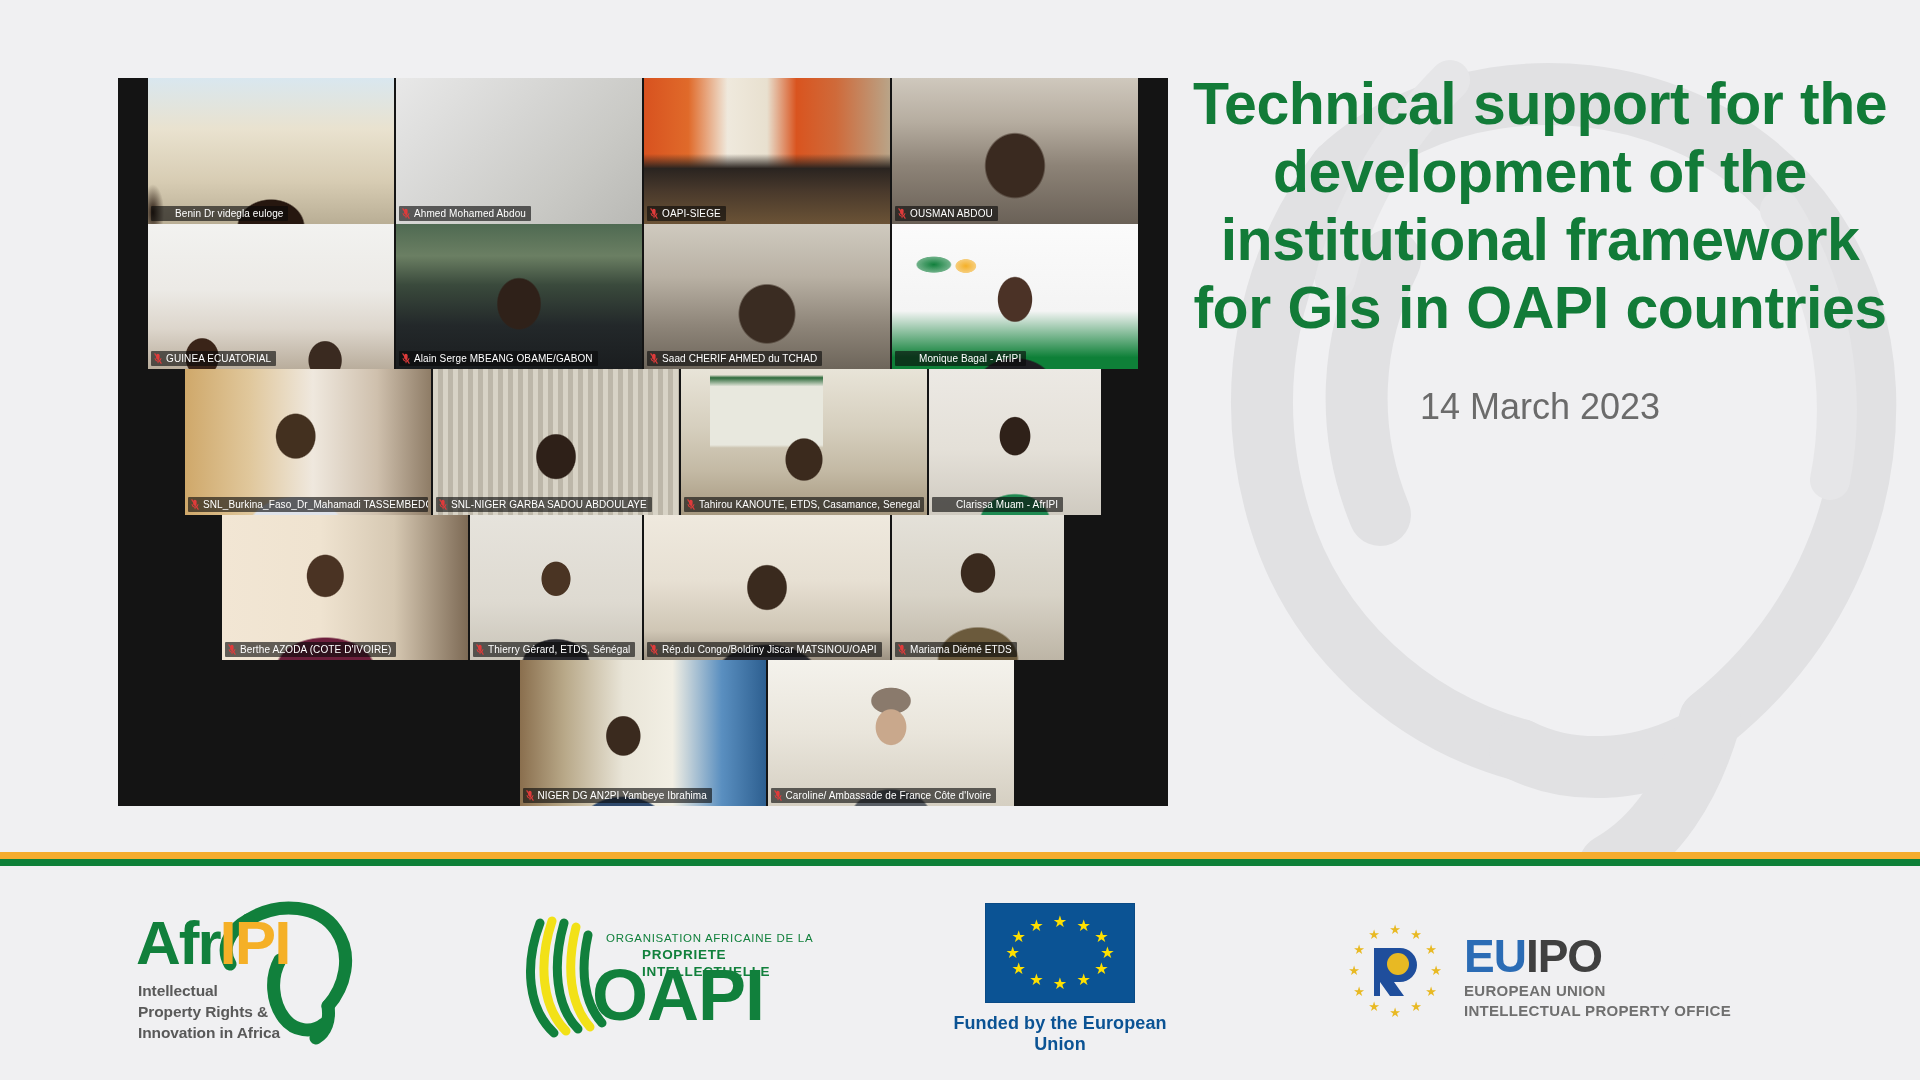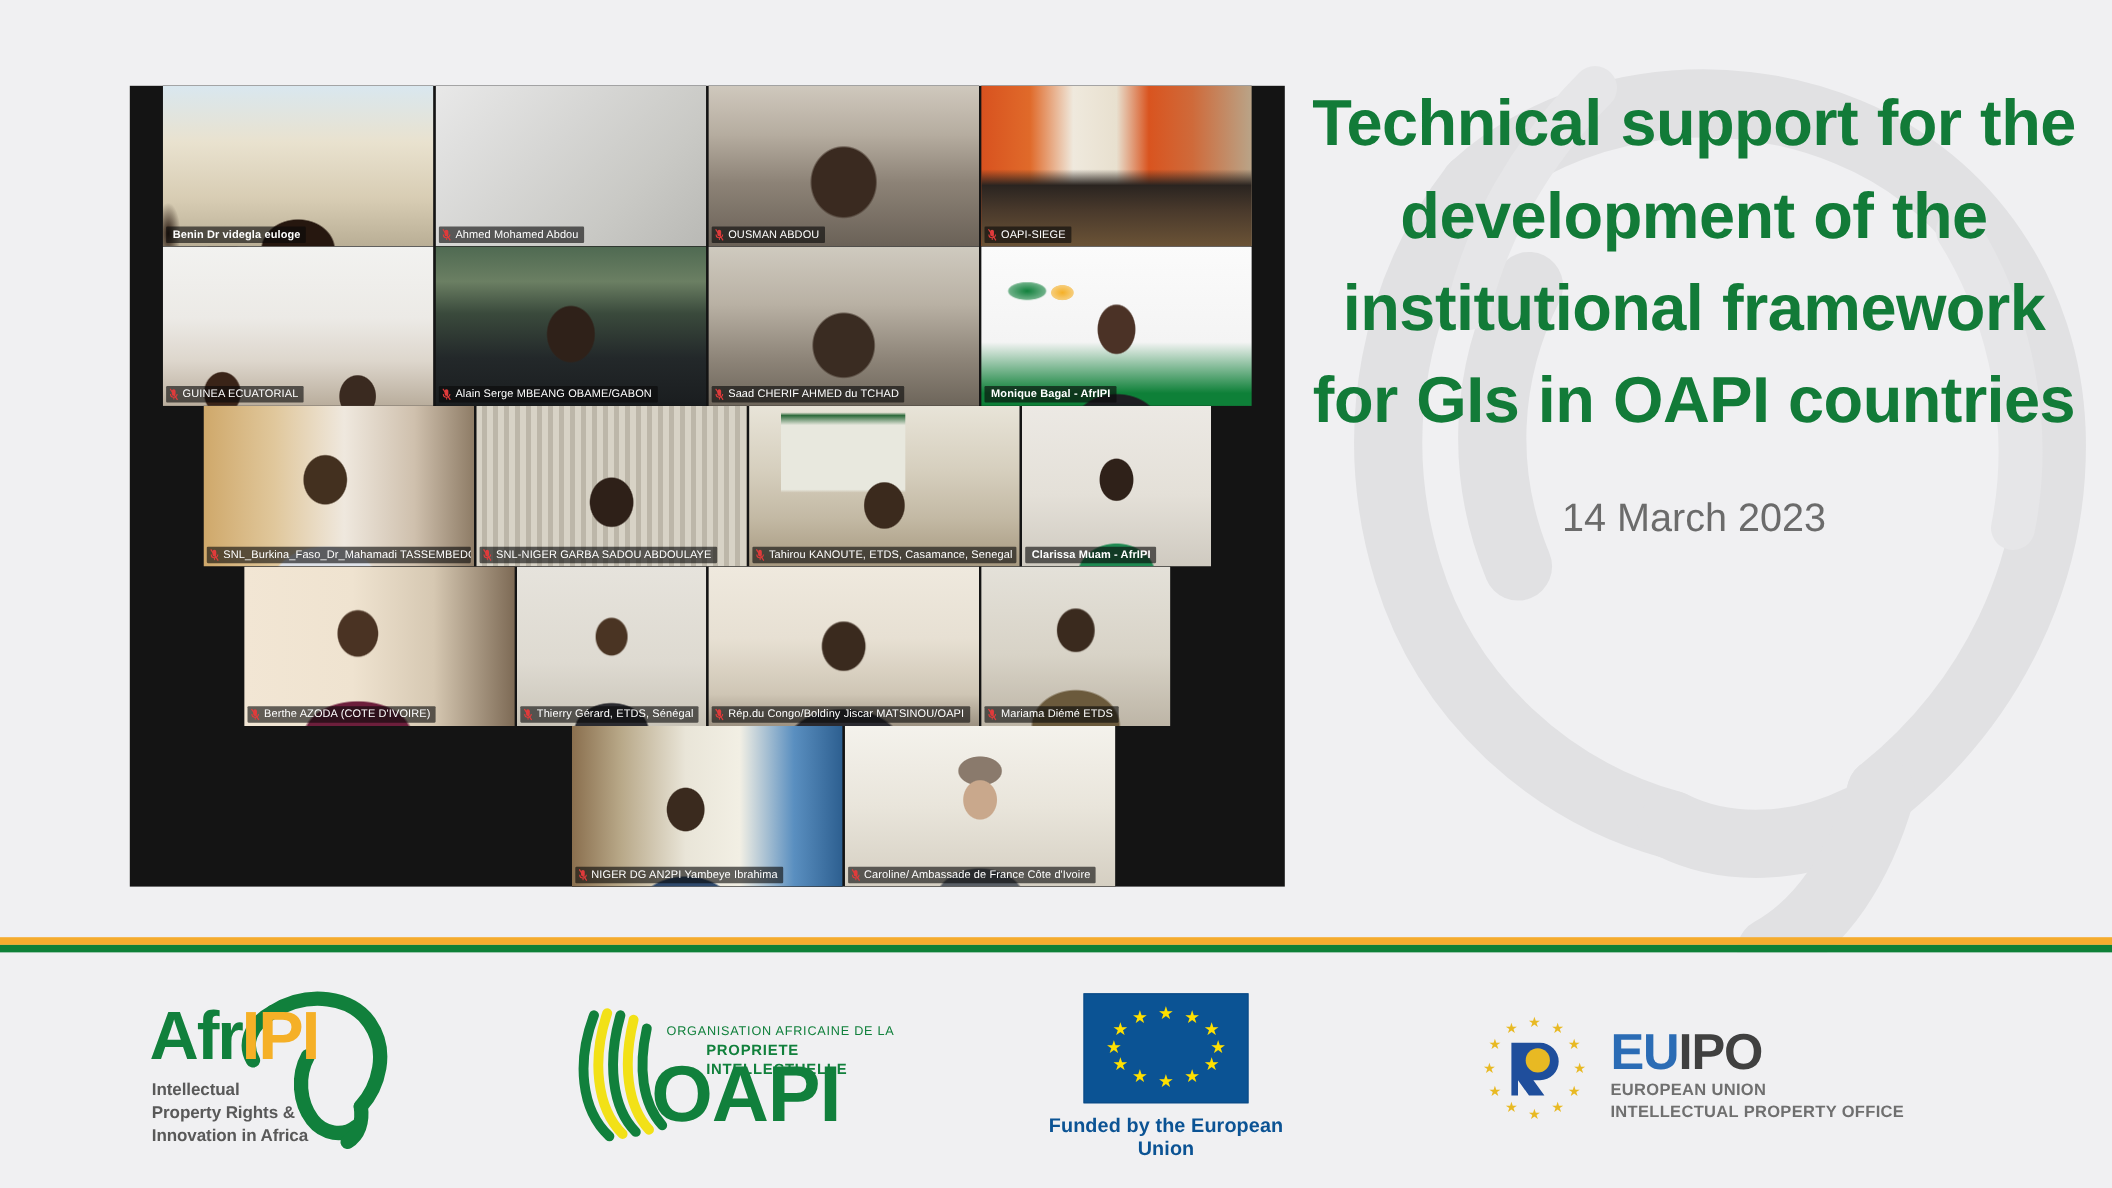--- a/index.html
+++ b/index.html
@@ -65,21 +65,21 @@
     background: rgba(10,10,10,0.62);
     color: #ffffff;
     font-size: 10px;
     line-height: 13px;
     white-space: nowrap;
     overflow: hidden;
     text-overflow: clip;
     border-radius: 1px;
     letter-spacing: 0.1px;
   }
-  .tile-label.noicon { padding-left: 6px; font-weight: bold; }
+  .tile-label.noicon { padding-left: 24px; }
   .mic-muted {
     flex: 0 0 auto;
     width: 8px; height: 11px;
     display: inline-block;
     position: relative;
   }
   .mic-muted svg { width: 8px; height: 11px; display: block; }
 
   
   .title-block {
@@ -87,21 +87,21 @@
     left: 1190px; top: 70px;
     width: 700px;
     z-index: 3;
     text-align: center;
   }
   .slide-title {
     color: #127b38;
     font-family: "Liberation Sans", sans-serif;
     font-weight: bold;
     font-size: 59px;
-    line-height: 84px;
+    line-height: 68px;
     letter-spacing: -0.5px;
     word-spacing: 1px;
   }
   .slide-date {
     margin-top: 44px;
     color: #6b6b6b;
     font-size: 36px;
     line-height: 42px;
     font-weight: normal;
   }
@@ -245,47 +245,47 @@
                 <rect x="2.2" y="0.8" width="3.4" height="6" rx="1.7" fill="#e03b3b"></rect>
                 <path d="M1 5.2 a3 3 0 0 0 6 0" stroke="#e03b3b" stroke-width="1" fill="none"></path>
                 <rect x="3.6" y="8" width="0.9" height="2.2" fill="#e03b3b"></rect>
                 <line x1="0.6" y1="0.4" x2="7.4" y2="10.6" stroke="#e03b3b" stroke-width="1.1"></line>
               </svg>
           </span>
           <span>Ahmed Mohamed Abdou</span>
         </div>
       </div>
       <div class="tile">
+        <div class="tile-img" style="background:linear-gradient(90deg,#d8521f 0%,#e06a2a 18%,#efe9dd 34%,#e8e0cf 50%,#d9541f 62%,#cf6a3a 78%,#b9a488 100%);"></div>
+        <div class="tile-img" style="background:linear-gradient(180deg,rgba(0,0,0,0) 52%,#2a2420 62%,#4a3a2c 78%,#6b5336 100%);"></div>
+        <div class="tile-label">
+          <span class="mic-muted">
+            <svg viewBox="0 0 8 11">
+                <rect x="2.2" y="0.8" width="3.4" height="6" rx="1.7" fill="#e03b3b"></rect>
+                <path d="M1 5.2 a3 3 0 0 0 6 0" stroke="#e03b3b" stroke-width="1" fill="none"></path>
+                <rect x="3.6" y="8" width="0.9" height="2.2" fill="#e03b3b"></rect>
+                <line x1="0.6" y1="0.4" x2="7.4" y2="10.6" stroke="#e03b3b" stroke-width="1.1"></line>
+              </svg>
+          </span>
+          <span>OAPI-SIEGE</span>
+        </div>
+      </div>
+      <div class="tile">
         <div class="tile-img" style="background:linear-gradient(180deg,#cfc8bd 0%,#b6ada0 30%,#8d8377 60%,#6a6157 100%);"></div>
         <div class="tile-img" style="background:radial-gradient(ellipse 48px 52px at 50% 60%, #3a2a20 0%, #3a2a20 60%, rgba(58,42,32,0) 64%),radial-gradient(ellipse 90px 48px at 50% 128%, #efefee 0%, #efefee 70%, rgba(239,239,238,0) 74%);"></div>
         <div class="tile-label">
           <span class="mic-muted">
             <svg viewBox="0 0 8 11">
                 <rect x="2.2" y="0.8" width="3.4" height="6" rx="1.7" fill="#e03b3b"></rect>
                 <path d="M1 5.2 a3 3 0 0 0 6 0" stroke="#e03b3b" stroke-width="1" fill="none"></path>
                 <rect x="3.6" y="8" width="0.9" height="2.2" fill="#e03b3b"></rect>
                 <line x1="0.6" y1="0.4" x2="7.4" y2="10.6" stroke="#e03b3b" stroke-width="1.1"></line>
               </svg>
           </span>
           <span>OUSMAN ABDOU</span>
-        </div>
-      </div>
-      <div class="tile">
-        <div class="tile-img" style="background:linear-gradient(90deg,#d8521f 0%,#e06a2a 18%,#efe9dd 34%,#e8e0cf 50%,#d9541f 62%,#cf6a3a 78%,#b9a488 100%);"></div>
-        <div class="tile-img" style="background:linear-gradient(180deg,rgba(0,0,0,0) 52%,#2a2420 62%,#4a3a2c 78%,#6b5336 100%);"></div>
-        <div class="tile-label">
-          <span class="mic-muted">
-            <svg viewBox="0 0 8 11">
-                <rect x="2.2" y="0.8" width="3.4" height="6" rx="1.7" fill="#e03b3b"></rect>
-                <path d="M1 5.2 a3 3 0 0 0 6 0" stroke="#e03b3b" stroke-width="1" fill="none"></path>
-                <rect x="3.6" y="8" width="0.9" height="2.2" fill="#e03b3b"></rect>
-                <line x1="0.6" y1="0.4" x2="7.4" y2="10.6" stroke="#e03b3b" stroke-width="1.1"></line>
-              </svg>
-          </span>
-          <span>OAPI-SIEGE</span>
         </div>
       </div>
     </div>
 
     <div class="grid-row">
       <div class="tile">
         <div class="tile-img" style="background:linear-gradient(180deg,#f2f2f0 0%,#eceae6 45%,#ddd6cc 72%,#b9ad9c 100%);"></div>
         <div class="tile-img" style="background:radial-gradient(ellipse 26px 30px at 22% 92%, #3a2418 0%, #3a2418 62%, rgba(58,36,24,0) 66%),radial-gradient(ellipse 26px 30px at 72% 94%, #3a2a20 0%, #3a2a20 62%, rgba(58,42,32,0) 66%);"></div>
         <div class="tile-label">
           <span class="mic-muted">

